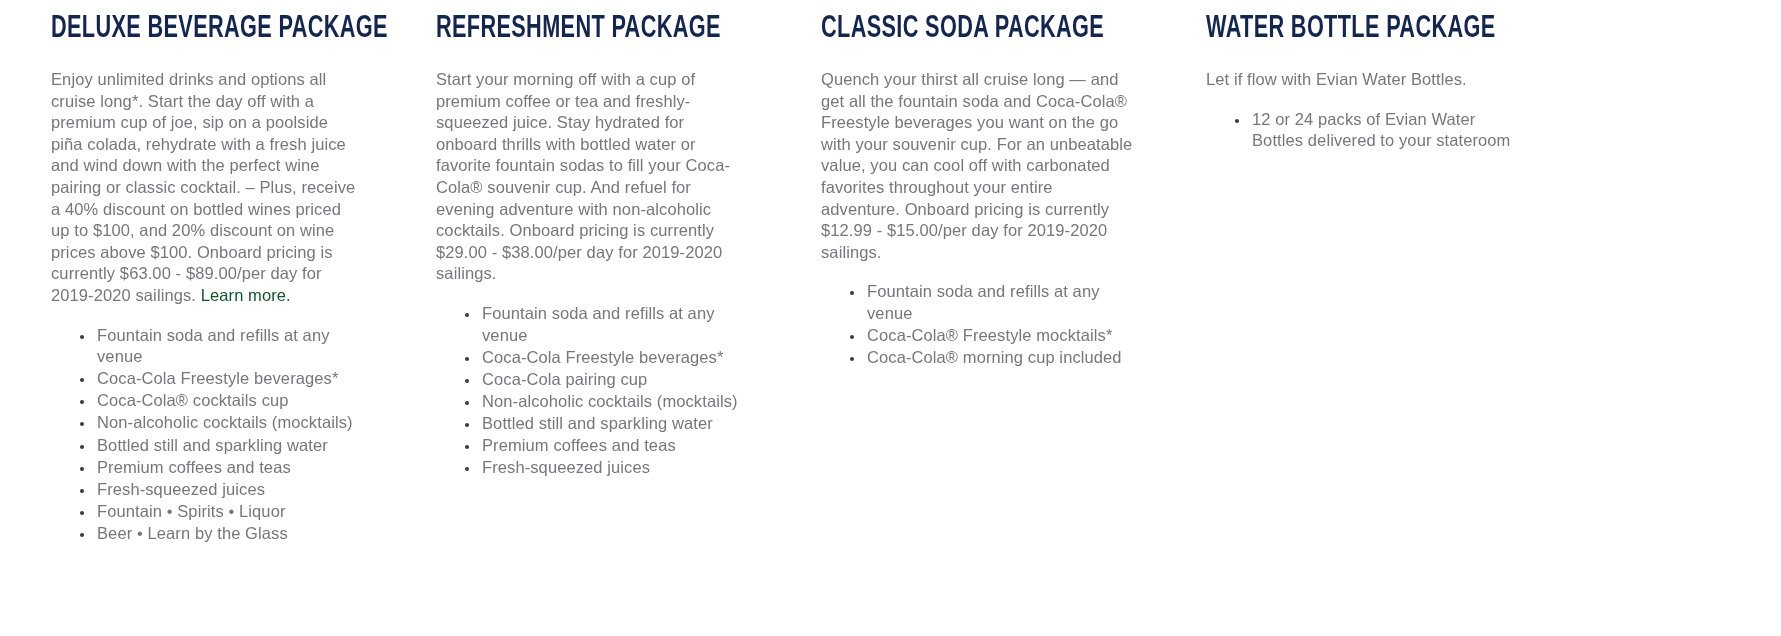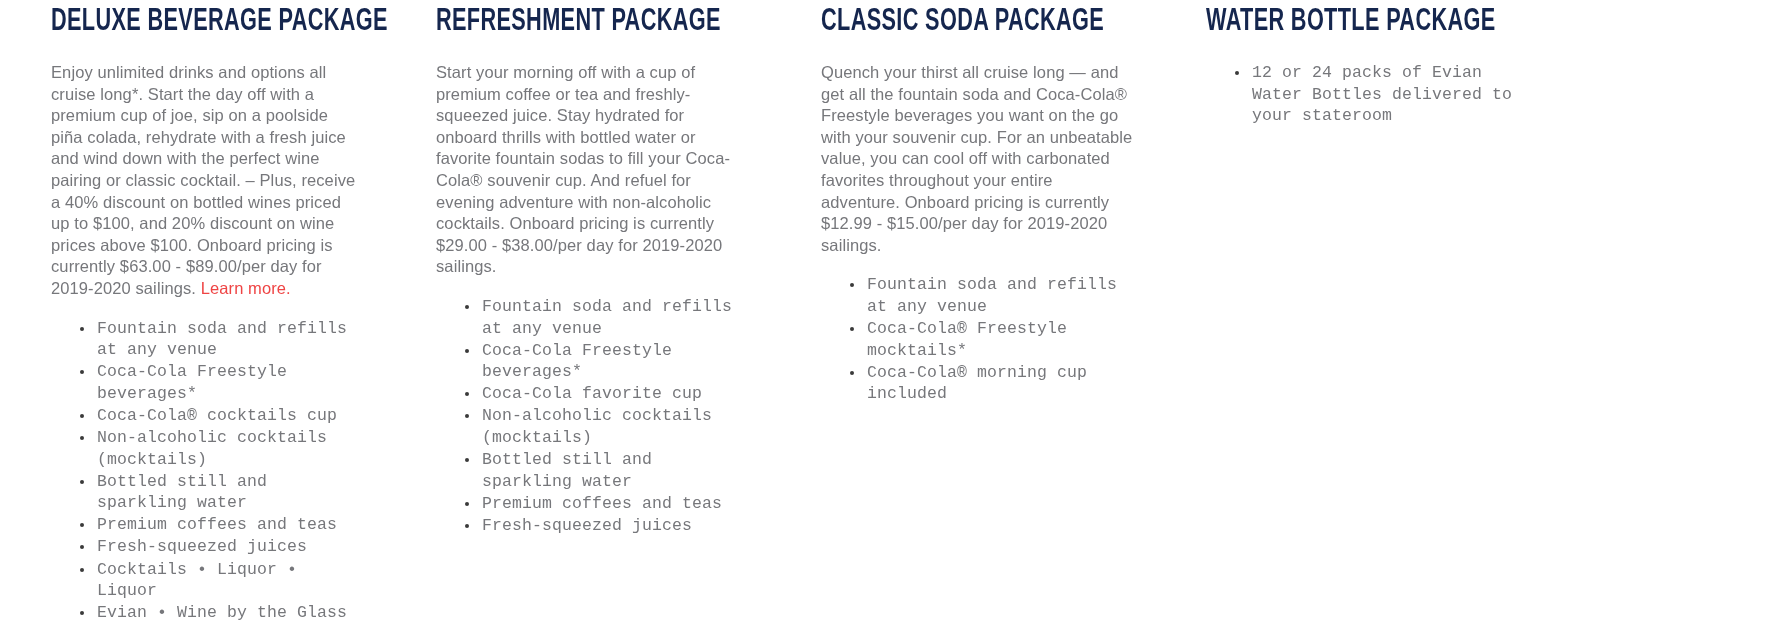--- a/index.html
+++ b/index.html
@@ -7,21 +7,21 @@
     padding: 0;
     background: #ffffff;
     font-family: "Liberation Sans", sans-serif;
   }
   .page {
     width: 1781px;
     height: 636px;
     overflow: hidden;
     background: #ffffff;
     box-sizing: border-box;
-    padding: 2px 0 0 51px;
+    padding: 9px 0 0 51px;
   }
   .columns {
     display: grid;
     grid-template-columns: repeat(4, 312px);
     column-gap: 73px;
     align-items: start;
   }
   .package-title {
     margin: 0 0 24px 0;
     color: #15264e;
@@ -33,32 +33,31 @@
     transform-origin: left center;
   }
   .package-desc {
     margin: 0;
     color: #76777b;
     font-size: 16.5px;
     line-height: 21.6px;
     letter-spacing: 0.1px;
   }
   .learn-more {
-    color: #ef4444;
+    color: #14532d;
     text-decoration: none;
     cursor: pointer;
   }
   .package-bullets {
     margin: 18px 0 0 0;
     padding: 0 0 0 44px;
     color: #76777b;
     font-size: 16.5px;
     line-height: 21.6px;
     letter-spacing: 0.1px;
-    font-family: Liberation Mono, monospace;
   }
   .package-bullets li {
     margin: 0 0 0.5px 0;
     padding-left: 2px;
   }
   .package-bullets li::marker {
     color: #3a3a3a;
     font-size: 14px;
   }
 </style>
@@ -71,49 +70,50 @@
     <h2 class="package-title">DELUXE BEVERAGE PACKAGE</h2>
     <p class="package-desc"><span>Enjoy unlimited drinks and options all cruise long*. Start the day off with a premium cup of joe, sip on a poolside piña colada, rehydrate with a fresh juice and wind down with the perfect wine pairing or classic cocktail.  – Plus, receive a 40% discount on bottled wines priced up to $100, and 20% discount on wine prices above $100. Onboard pricing is currently  $63.00 - $89.00/per day for 2019-2020 sailings.</span> <a class="learn-more" href="#">Learn more.</a></p>
     <ul class="package-bullets">
           <li>Fountain soda and refills at any venue</li>
           <li>Coca-Cola Freestyle beverages*</li>
           <li>Coca-Cola® cocktails cup</li>
           <li>Non-alcoholic cocktails (mocktails)</li>
           <li>Bottled still and sparkling water</li>
           <li>Premium coffees and teas</li>
           <li>Fresh-squeezed juices</li>
-          <li>Cocktails • Liquor • Liquor</li>
-          <li>Evian • Wine by the Glass</li>
+          <li>Fountain • Spirits • Liquor</li>
+          <li>Beer • Learn by the Glass</li>
         </ul>
   </section>
 
   <section class="package">
     <h2 class="package-title">REFRESHMENT PACKAGE</h2>
     <p class="package-desc"><span>Start your morning off with a cup of premium coffee or tea and freshly-squeezed juice. Stay hydrated for onboard thrills with bottled water or favorite fountain sodas to fill your Coca-Cola® souvenir cup. And refuel for evening adventure with non-alcoholic cocktails. Onboard pricing is currently $29.00 - $38.00/per day for 2019-2020 sailings.</span></p>
     <ul class="package-bullets">
           <li>Fountain soda and refills at any venue</li>
           <li>Coca-Cola Freestyle beverages*</li>
-          <li>Coca-Cola favorite cup</li>
+          <li>Coca-Cola pairing cup</li>
           <li>Non-alcoholic cocktails (mocktails)</li>
           <li>Bottled still and sparkling water</li>
           <li>Premium coffees and teas</li>
           <li>Fresh-squeezed juices</li>
         </ul>
   </section>
 
   <section class="package">
     <h2 class="package-title">CLASSIC SODA PACKAGE</h2>
     <p class="package-desc"><span>Quench your thirst all cruise long — and get all the fountain soda and Coca-Cola® Freestyle beverages you want on the go with your souvenir cup. For an unbeatable value, you can cool off with carbonated favorites throughout your entire adventure. Onboard pricing is currently $12.99 - $15.00/per day for 2019-2020 sailings.</span></p>
     <ul class="package-bullets">
           <li>Fountain soda and refills at any venue</li>
           <li>Coca-Cola® Freestyle mocktails*</li>
           <li>Coca-Cola® morning cup included</li>
         </ul>
   </section>
 
   <section class="package">
     <h2 class="package-title">WATER BOTTLE PACKAGE</h2>
+    <p class="package-desc"><span>Let if flow with Evian Water Bottles.</span></p>
     <ul class="package-bullets">
           <li>12 or 24 packs of Evian Water Bottles delivered to your stateroom</li>
         </ul>
   </section>
 </div>
 </div>
 
 </body></html>

